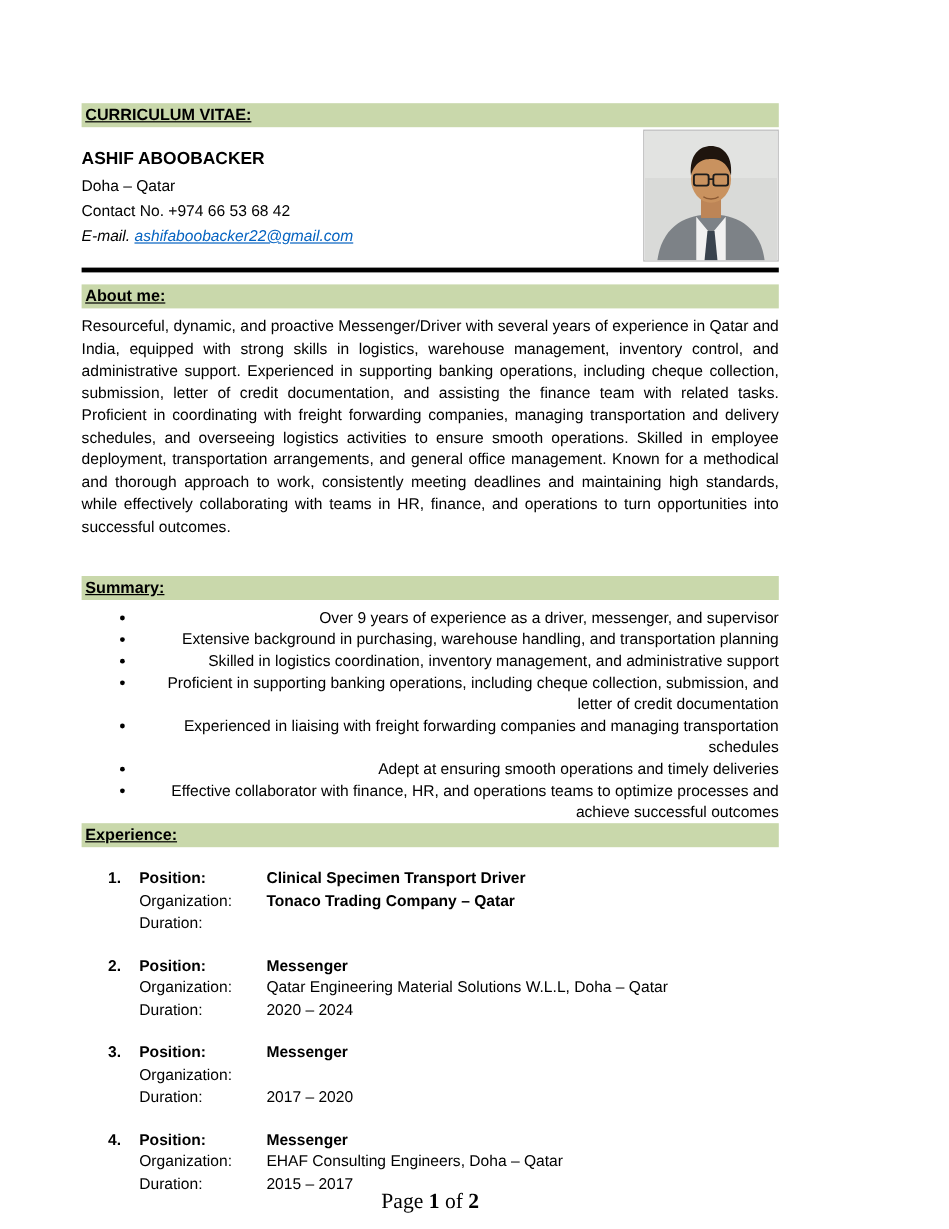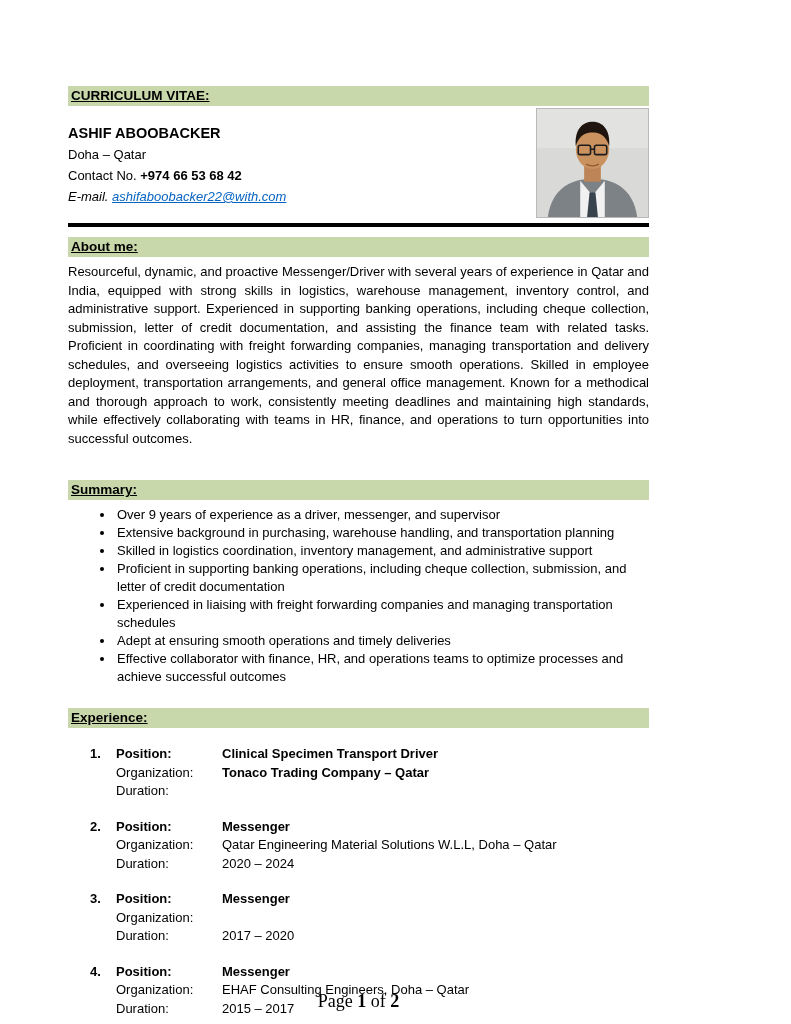--- a/index.html
+++ b/index.html
@@ -27,21 +27,21 @@
   }
   .header-row {
     display: flex;
     justify-content: space-between;
     align-items: flex-start;
     margin-top: 2px;
     gap: 33px;
   }
   .header-left { padding-top: 15px; line-height: 21px; }
   .name { font-weight: 700; font-size: 14.5px; }
-  .contact-number { font-weight: 700; }
+  .contact-number { font-weight: 400; }
   .email-line { font-style: italic; }
   .email {
     color: #0563c1;
     text-decoration: underline;
     font-style: italic;
     cursor: pointer;
   }
   .photo {
     width: 113px;
     height: 110px;
@@ -56,22 +56,22 @@
     margin: 6px 0 0 0;
     text-align: justify;
     line-height: 18.5px;
   }
   .summary-bar { margin-top: 32px; }
   .summary-list {
     margin: 6px 0 0 47px;
     padding: 0;
     line-height: 18px;
   }
-  .summary-list li { padding-left: 2px; }
-  .experience-bar { margin-top: 22px; }
+  .summary-list li { padding-left: 2px; text-align: right; }
+  .experience-bar { margin-top: 0; }
   .exp-entries { margin: 17px 0 0 22px; }
   .exp-entry { margin-bottom: 17px; }
   .exp-row {
     display: grid;
     grid-template-columns: 26px 106px 1fr;
     line-height: 18.5px;
   }
   .exp-num { font-weight: 700; }
   .bold { font-weight: 700; }
   .footer {
@@ -90,21 +90,21 @@
 
   <div class="section-bar">
     <span class="section-heading">CURRICULUM VITAE:</span>
   </div>
 
   <div class="header-row">
     <div class="header-left">
       <div class="name">ASHIF ABOOBACKER</div>
       <div>Doha – Qatar</div>
       <div><span>Contact No. </span><span class="contact-number">+974 66 53 68 42</span></div>
-      <div class="email-line"><span>E-mail. </span><a href="#" class="email">ashifaboobacker22@with.com</a></div>
+      <div class="email-line"><span>E-mail. </span><a href="#" class="email">ashifaboobacker22@gmail.com</a></div>
     </div>
     <div class="photo">
       <svg viewBox="0 0 113 110" preserveAspectRatio="none">
         <rect width="113" height="110" fill="#d9dad8"></rect>
         <rect width="113" height="40" fill="#e2e3e1"></rect>
         <path d="M11,110 C15,80 36,71 56.5,71 C77,71 98,80 102,110 Z" fill="#7d8287"></path>
         <path d="M44,73 L56.5,88 L69,73 L69,110 L44,110 Z" fill="#f1f1f1"></path>
         <path d="M53.5,85 L59.5,85 L62,110 L51,110 Z" fill="#39434e"></path>
         <rect x="48" y="56" width="17" height="18" fill="#bd8557"></rect>
         <ellipse cx="56.5" cy="41" rx="17" ry="20" fill="#c9925f"></ellipse>

